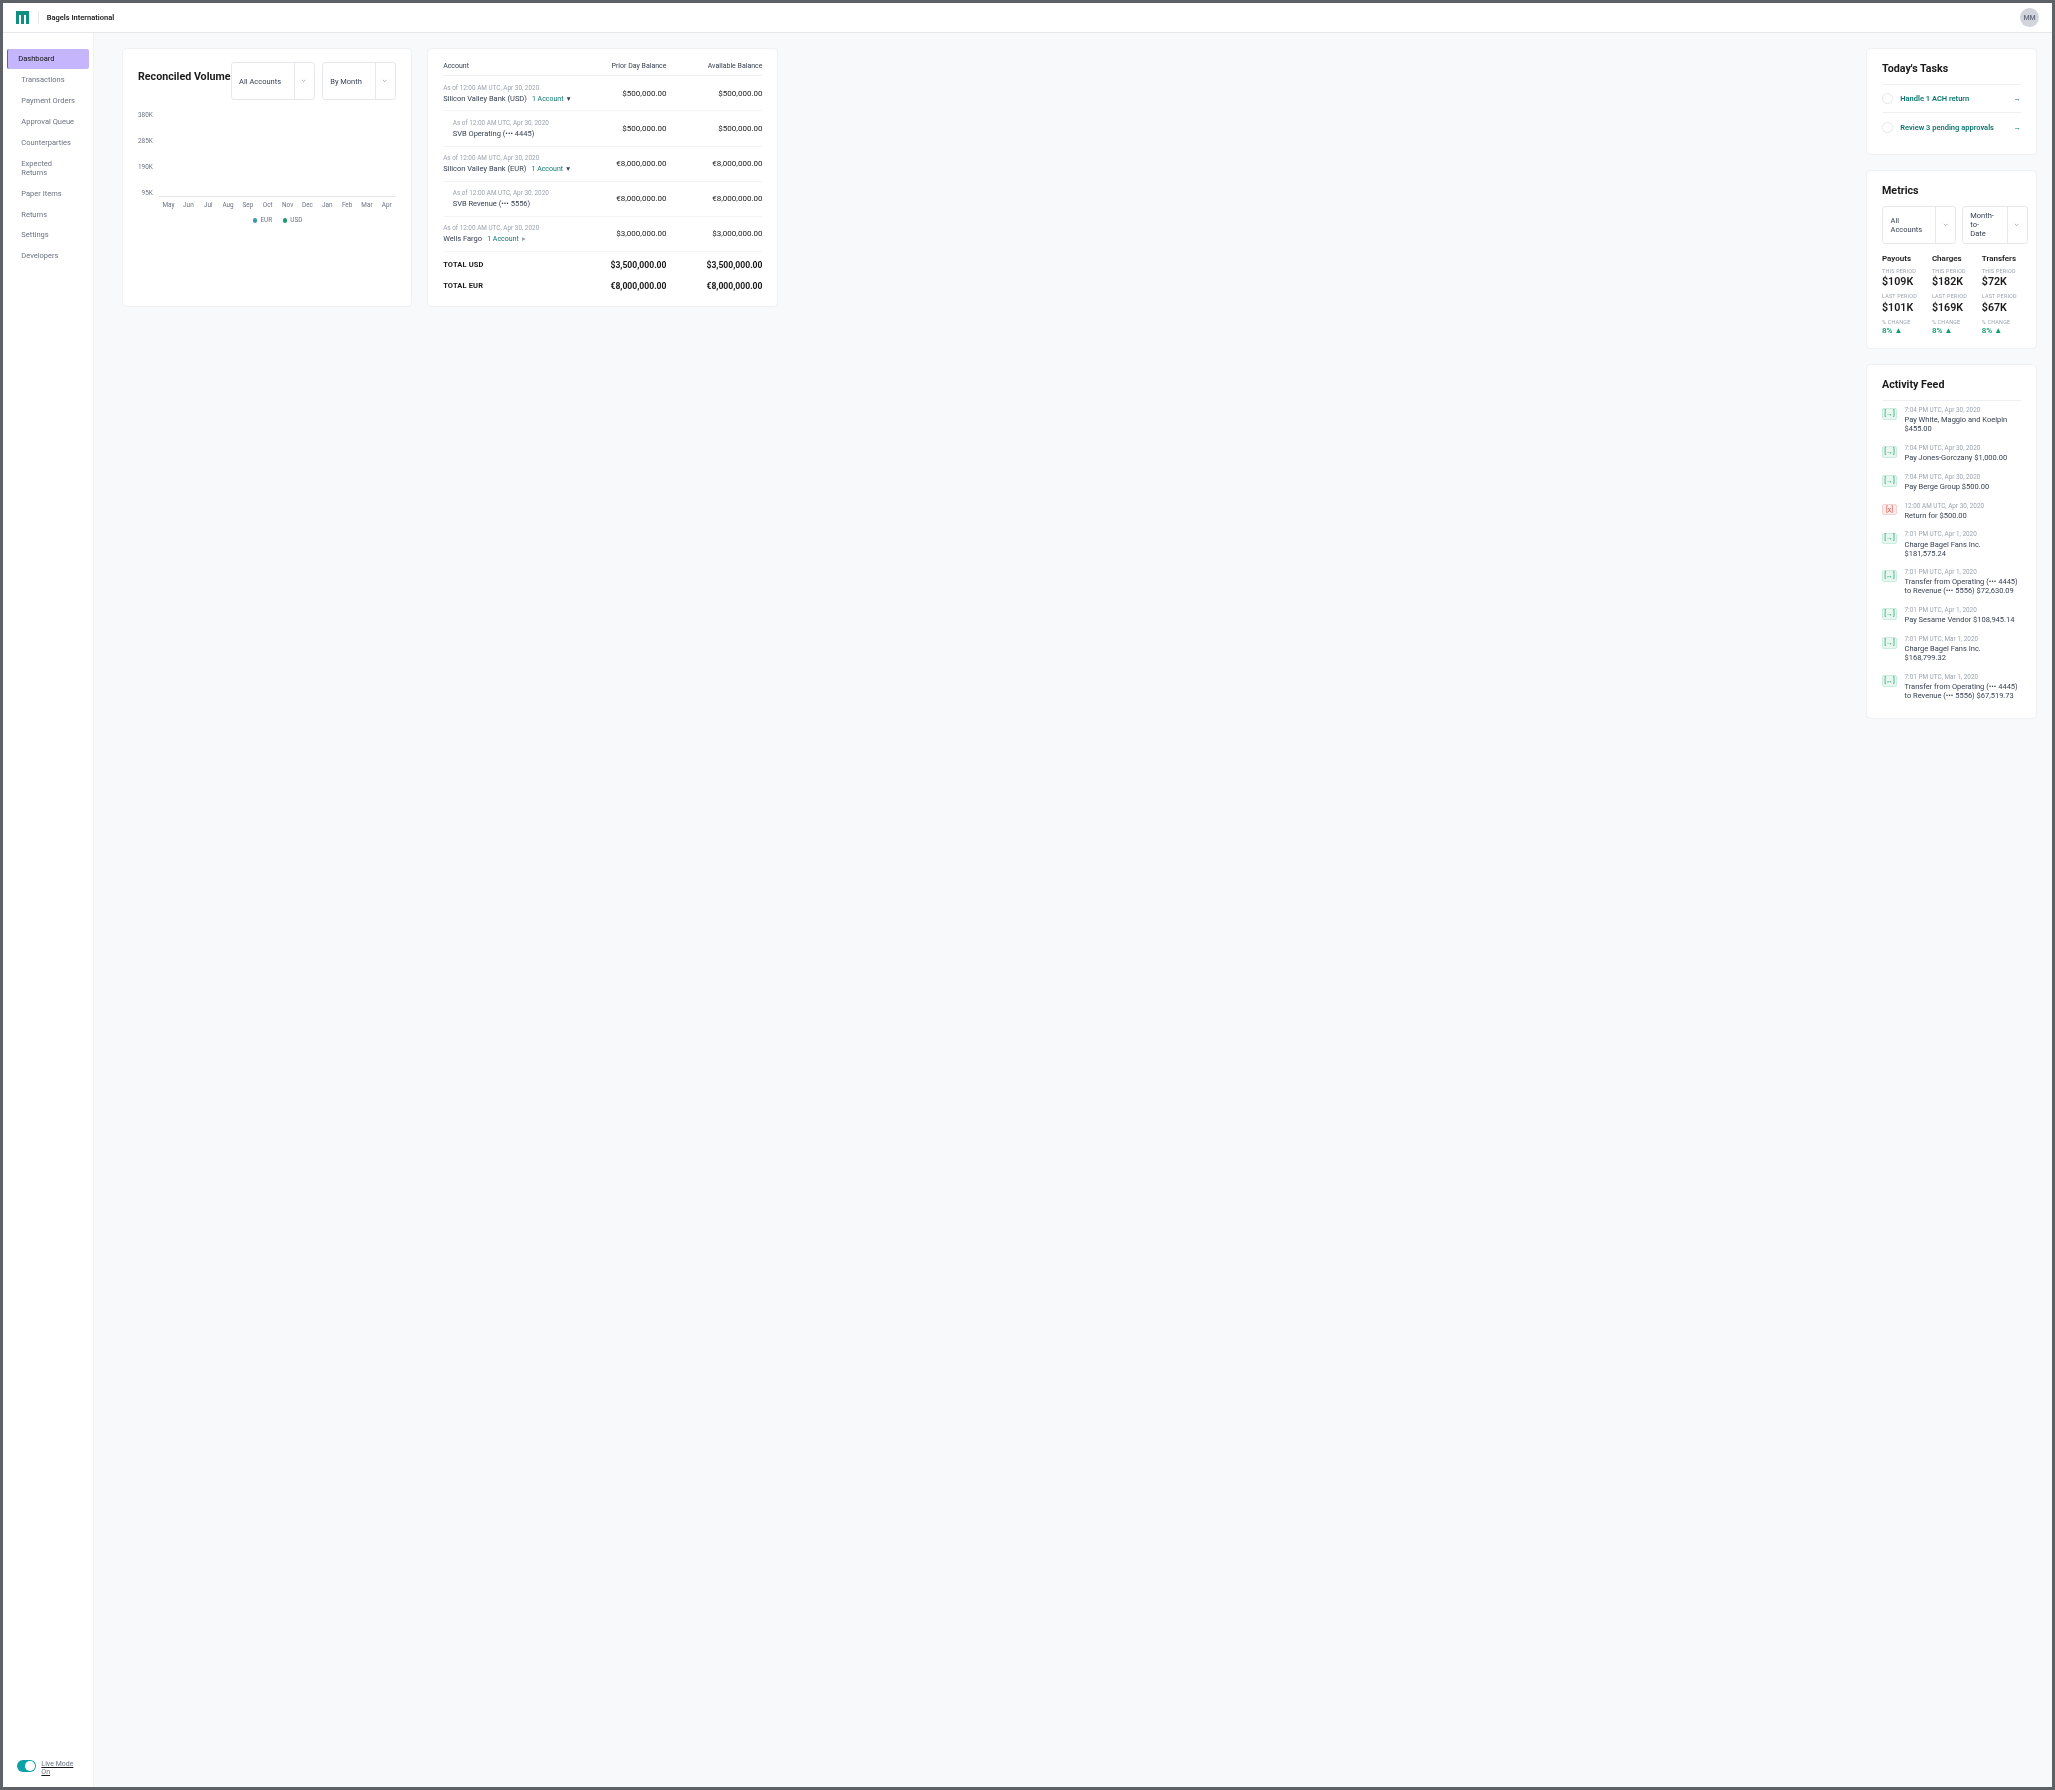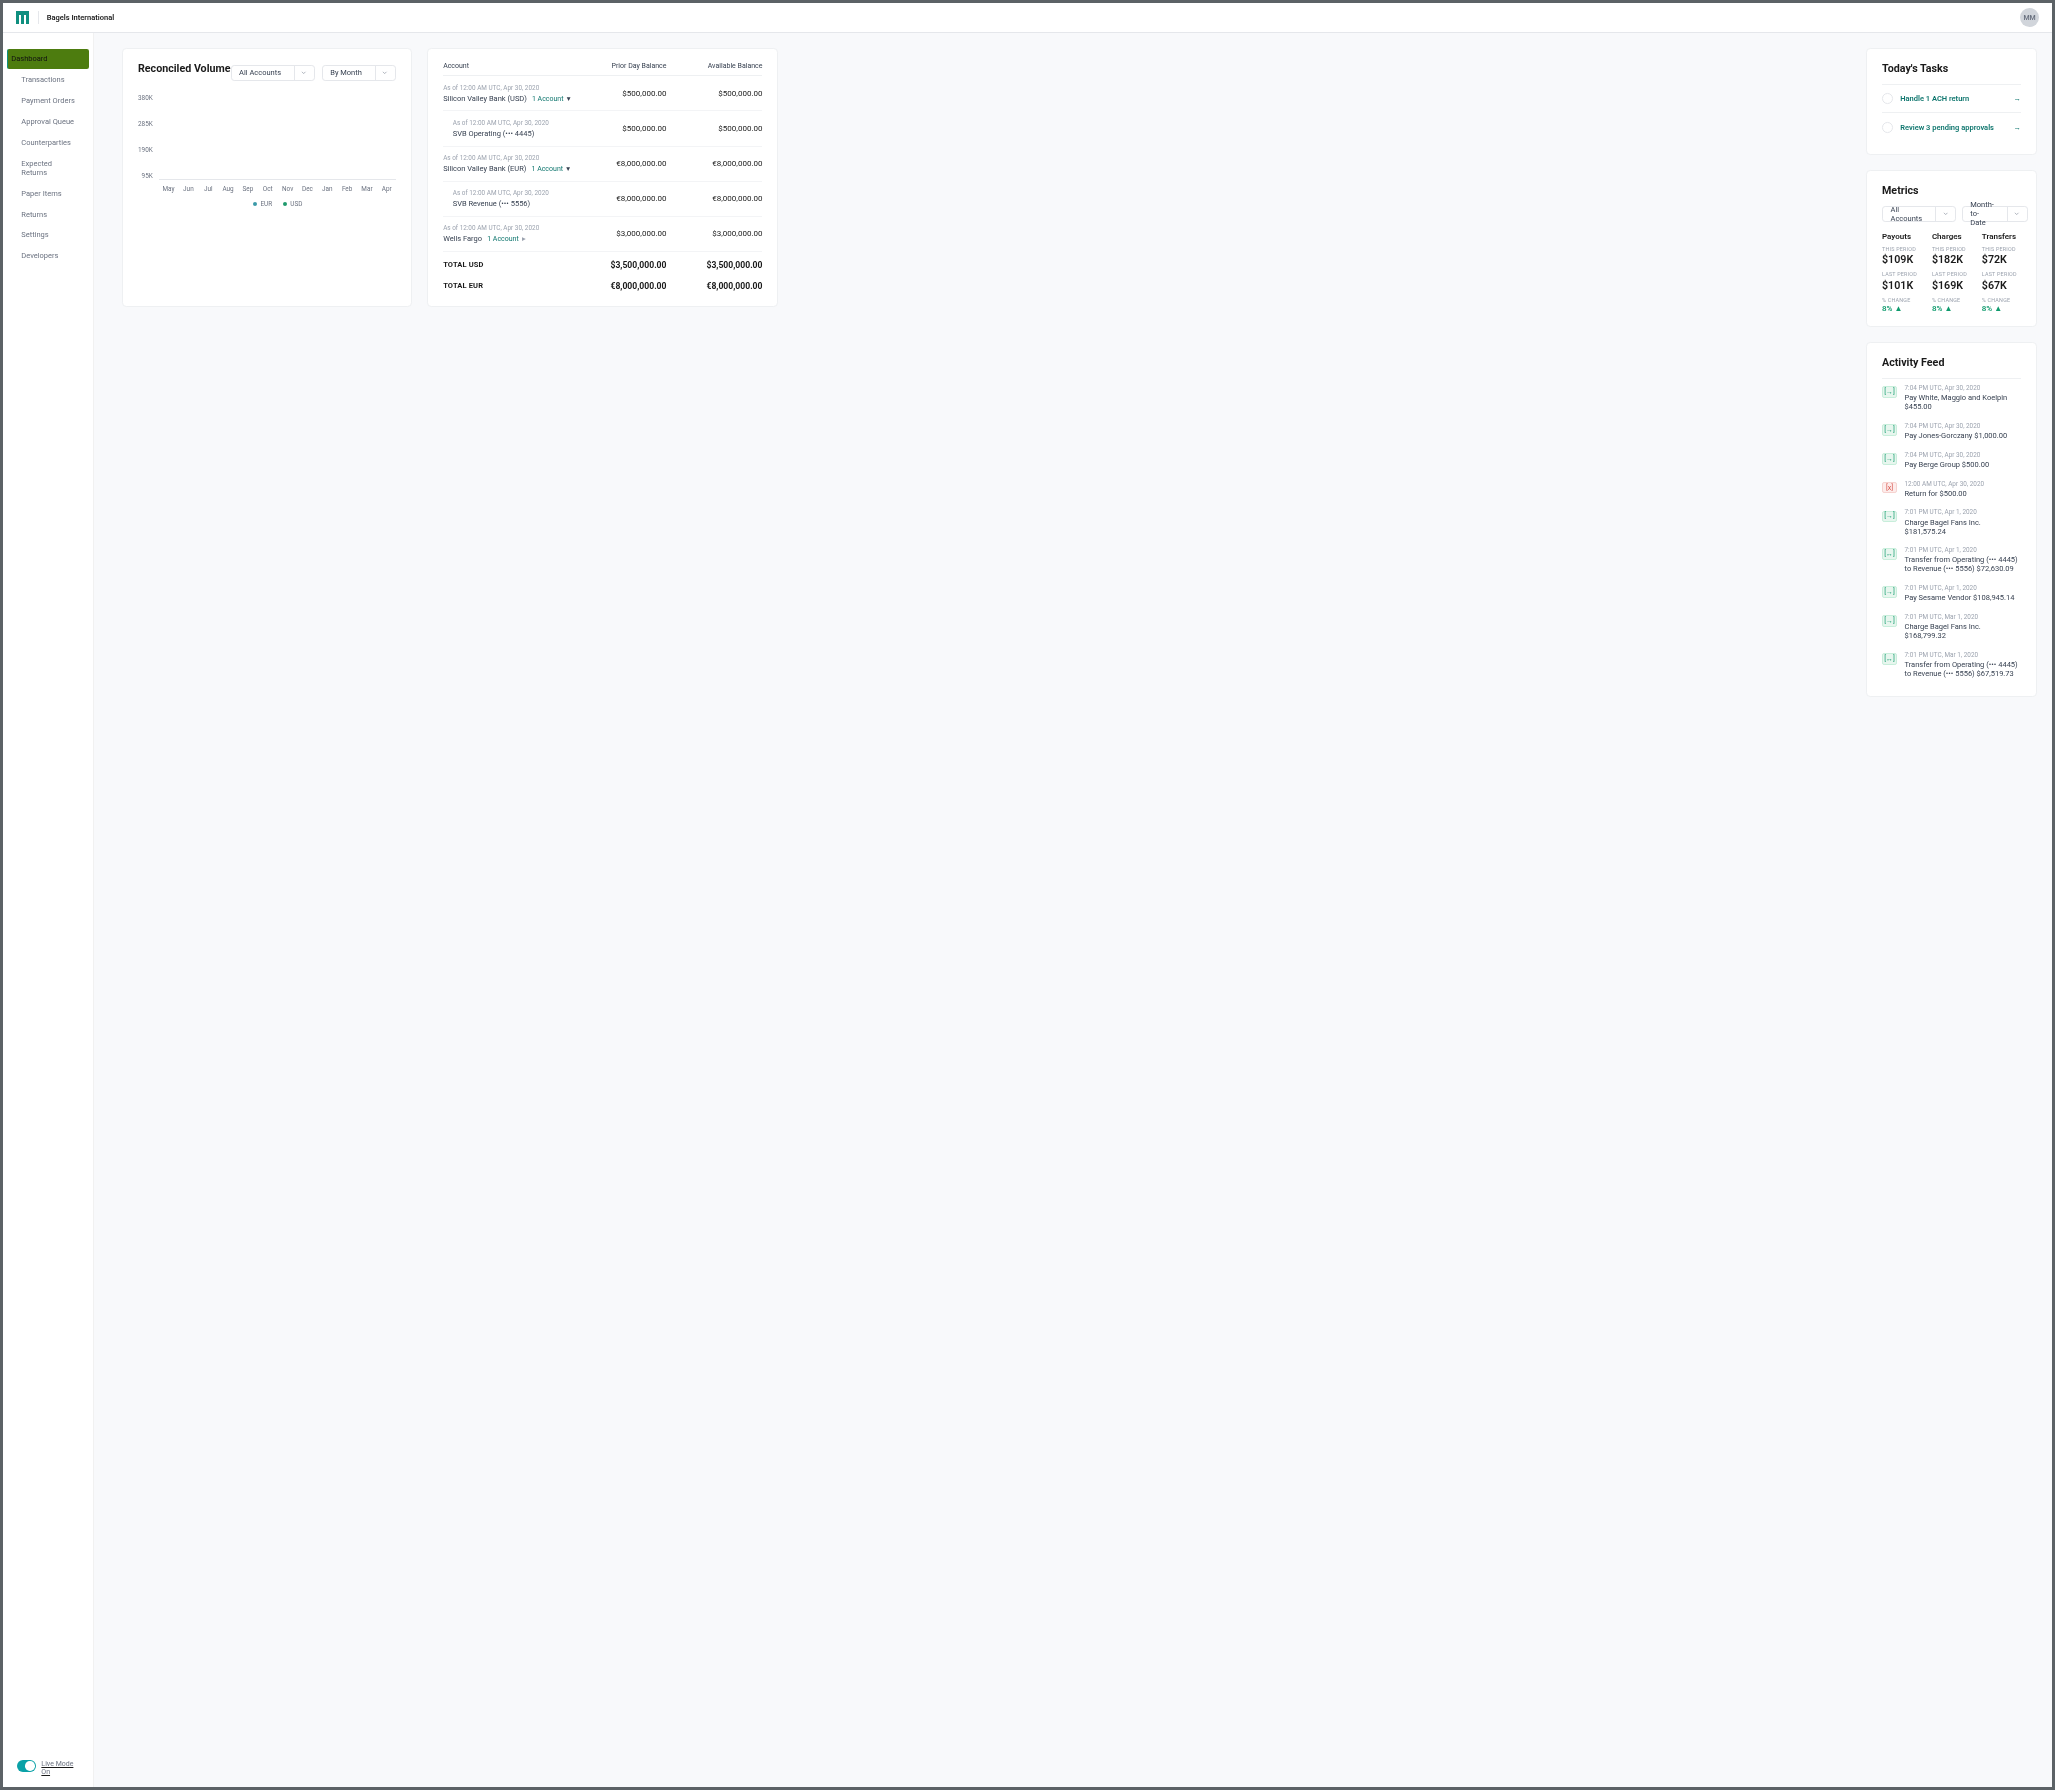--- a/index.html
+++ b/index.html
@@ -23,34 +23,34 @@
   .logo .legs { flex:1; display:flex; gap:2.1px; }
   .logo .legs span { width:3.2px; background:#0f8f7f; }
   .vline { width:0.5px; height:13px; background:#e5e7eb; }
   .orgname { font-weight:600; font-size:7.5px; }
   .avatar { width:19px; height:19px; border-radius:50%; background:#d1d5db; color:#6b7280;
     display:flex; align-items:center; justify-content:center; font-size:7px; font-weight:600; }
   
   .layout { display:flex; min-height: calc(100vh - 30px - 6.4px); }
   .sidebar { width:91px; padding-top:15px; border-right:0.5px solid #f1f1f1; display:flex; flex-direction:column; }
   .nav-item { padding:5.4px 9.6px 5.4px 14px; font-size:7.5px; color:#6b7280; cursor:pointer; margin:1.1px 4.3px; border-radius:2.1px; }
-  .nav-item.active { background:#4d7c0f; color:#111; border-left:1.6px solid #0f8f7f; padding-left:3px; }
+  .nav-item.active { background:#c4b5fd; color:#111; border-left:1.6px solid #0f8f7f; padding-left:10px; }
   .sidebar-footer { margin-top:auto; padding:10.7px 14px; display:flex; align-items:flex-start; gap:5.4px;text-decoration:underline; }
   .toggle { width:21.4px; height:11.8px; background:#0aa1a7; border-radius:5.9px; position:relative; }
   .toggle::after { content:""; position:absolute; right:1.1px; top:1.1px; width:9.6px; height:9.6px; background:#fff; border-radius:50%; }
   .live-label { font-size:7px; color:#6b7280; }
   .main { flex:1; background:#f8f9fb; padding:15px 15px 15px 28px; display:flex; gap:15px; align-items:flex-start; }
   .col-main { flex:1; display:flex; flex-direction:row; gap:15px; }
   .col-side { width:171px; display:flex; flex-direction:column; gap:15px; }
   .card { background:#fff; border:0.5px solid #eef0f2; border-radius:4.3px; padding:13px 15px; }
   h2.section-title { font-size:10.7px; font-weight:700; margin-bottom:8.6px; }
   
   .chart-header { display:flex; justify-content:space-between; align-items:center; margin-bottom:10.7px; }
   .selects { display:flex; gap:6.4px; }
-  .select { border:0.5px solid #e5e7eb; border-radius:3.2px; height:16px; padding:0 7.5px; display:flex; align-items:center; gap:13px; font-size:7.5px; color:#374151; cursor:pointer; background:#fff;justify-content:flex-end; }
+  .select { border:0.5px solid #e5e7eb; border-radius:3.2px; height:38px; padding:0 7.5px; display:flex; align-items:center; gap:13px; font-size:7.5px; color:#374151; cursor:pointer; background:#fff;justify-content:flex-end; }
   .select .caret-wrap { border-left:0.5px solid #e5e7eb; padding-left:6.4px; height:100%; display:flex; align-items:center; }
   .caret { width:5.4px; height:5.4px; }
   .chart-body { display:flex; }
   .y-axis { display:flex; flex-direction:column; justify-content:space-between; height:86px; margin-right:6.4px; }
   .y-tick { font-size:6.4px; color:#6b7280; text-align:right; }
   .bars-area { flex:1; }
   .bars-row { display:flex; height:86px; border-bottom:0.5px solid #e5e7eb; align-items:flex-end; gap:7.5px; padding:0 3.2px; }
   .bar { flex:1; display:flex; flex-direction:column; justify-content:flex-end; }
   .bar .usd { background:#1f9a6d; } 
   .bar .eur { background:#3b9aa8; } 

